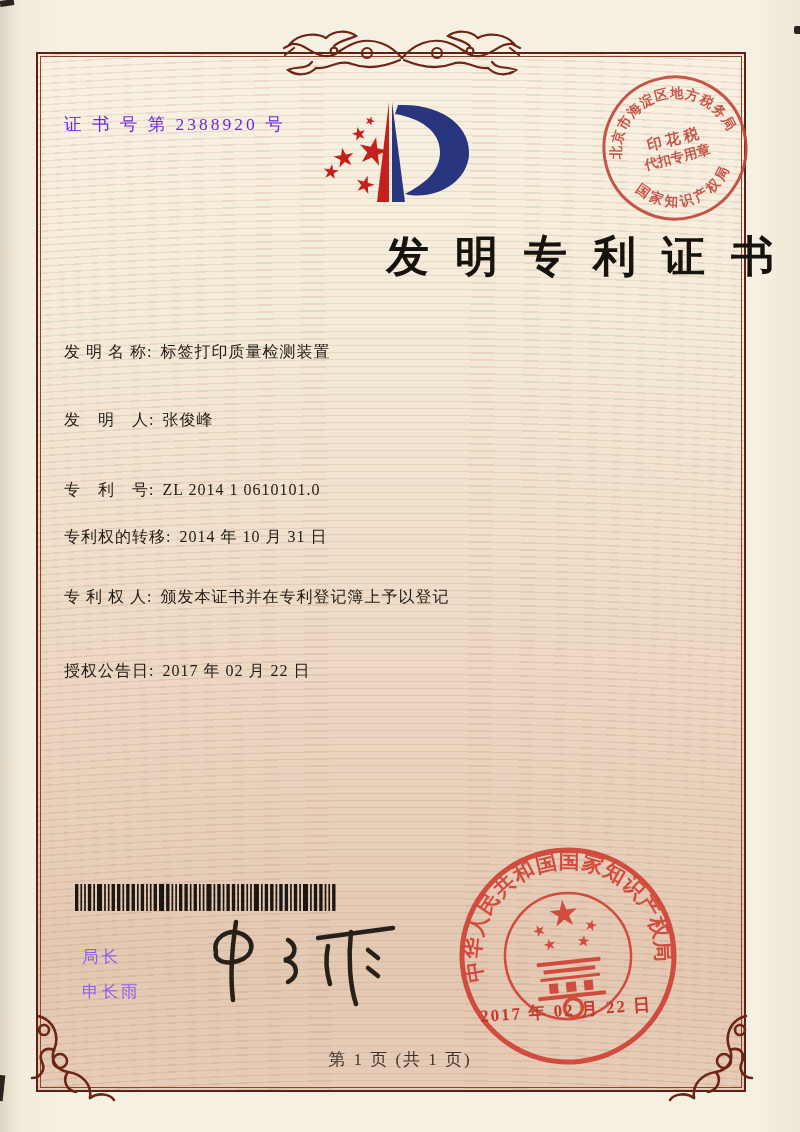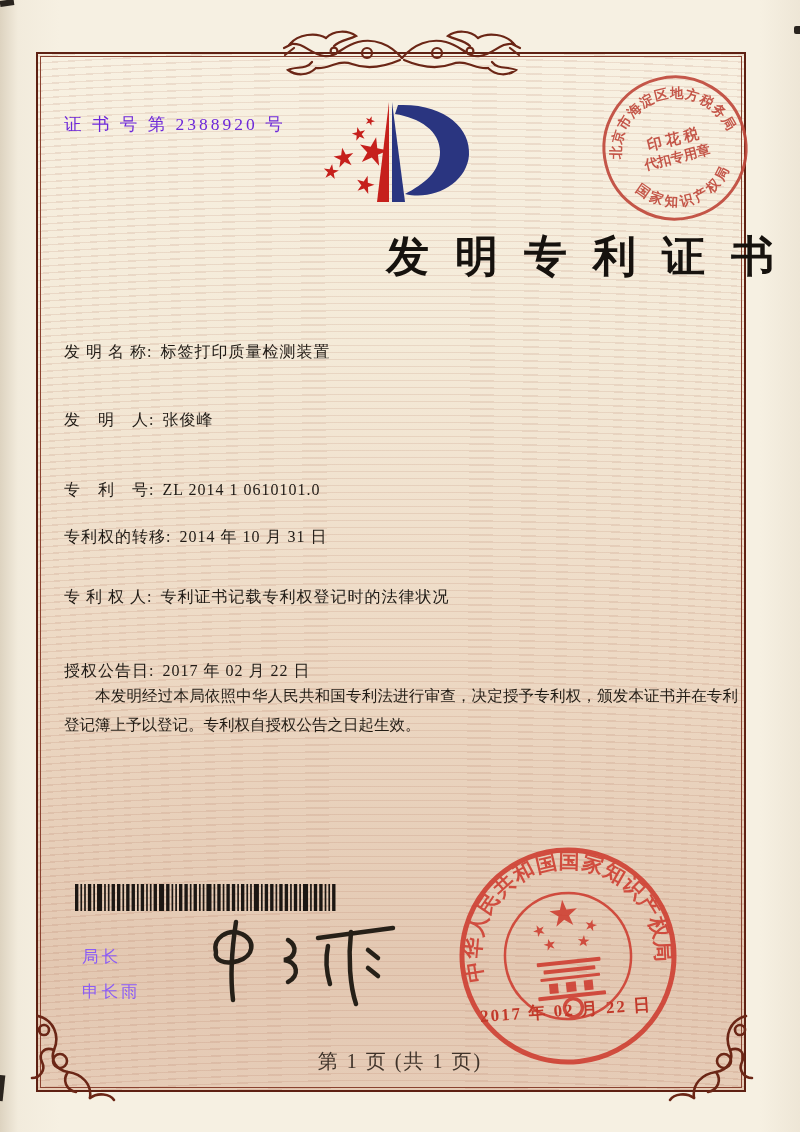--- a/index.html
+++ b/index.html
@@ -34,21 +34,21 @@
   .body-text p{margin:0;text-indent:2em;}
   .barcode{position:absolute;left:75px;top:884px;width:268px;height:27px;}
   .officer{position:absolute;left:82px;top:940px;font-size:16.5px;letter-spacing:3px;color:#8b5cf6;line-height:2.1;}
   .signature{position:absolute;left:188px;top:900px;}
   .seal{position:absolute;left:452px;top:840px;transform:rotate(-6deg);opacity:.92;}
   .seal-date{position:absolute;left:480px;top:999px;font-size:17px;letter-spacing:2px;
              color:#c2392a;transform:rotate(-4deg);font-weight:bold;}
   .tax-stamp{position:absolute;left:599px;top:72px;transform:rotate(-14deg);opacity:.9;}
   .logo{position:absolute;left:318px;top:90px;}
   .footer{position:absolute;left:0;top:1048px;width:100%;text-align:center;
-          font-size:20px;letter-spacing:2px;color:#3f332a;}
+          font-size:17px;letter-spacing:2px;color:#3f332a;}
   svg text{font-family:"Liberation Serif","DejaVu Serif",serif;}
 </style>
 </head>
 <body>
 
 <div class="scan-mark" style="left:0;top:0;width:14px;height:6px;transform:rotate(-8deg);"></div>
 <div class="scan-mark" style="right:-4px;top:26px;width:10px;height:8px;border-radius:2px;"></div>
 <div class="scan-mark" style="left:-3px;top:1075px;width:7px;height:26px;transform:rotate(6deg);"></div>
 
 <div class="frame">
@@ -143,28 +143,27 @@
 <div class="field" style="top:410px;">
   <span class="lab">发　明　人:</span><span>张俊峰</span>
 </div>
 <div class="field" style="top:468px;margin-top:12px;">
   <span class="lab">专　利　号:</span><span>ZL 2014 1 0610101.0</span>
 </div>
 <div class="field" style="top:527px;">
   <span class="lab">专利权的转移:</span><span>2014 年 10 月 31 日</span>
 </div>
 <div class="field" style="top:587px;">
-  <span class="lab">专 利 权 人:</span><span>专利证书记载专利权登记时的法律状况</span>
+  <span class="lab">专 利 权 人:</span><span>颁发本证书并在专利登记簿上予以登记</span>
 </div>
 <div class="field" style="top:661px;">
   <span class="lab">授权公告日:</span><span>2017 年 02 月 22 日</span>
 </div>
 
 <div class="body-text">
-  <p>本发明经过本局依照中华人民共和国专利法进行审查，决定授予专利权，颁发本证书并在专利登记簿上予以登记。专利权自授权公告之日起生效。</p>
 </div>
 
 <svg class="barcode" viewBox="0 0 230 30" preserveAspectRatio="none">
   <g fill="#1c1713">
       <rect x="0" y="0" width="2.9" height="30"></rect>
       <rect x="4.65" y="0" width="1.45" height="30"></rect>
       <rect x="7.8500000000000005" y="0" width="1.45" height="30"></rect>
       <rect x="11.05" y="0" width="2.9" height="30"></rect>
       <rect x="15.700000000000001" y="0" width="1.45" height="30"></rect>
       <rect x="18.900000000000002" y="0" width="4.35" height="30"></rect>

